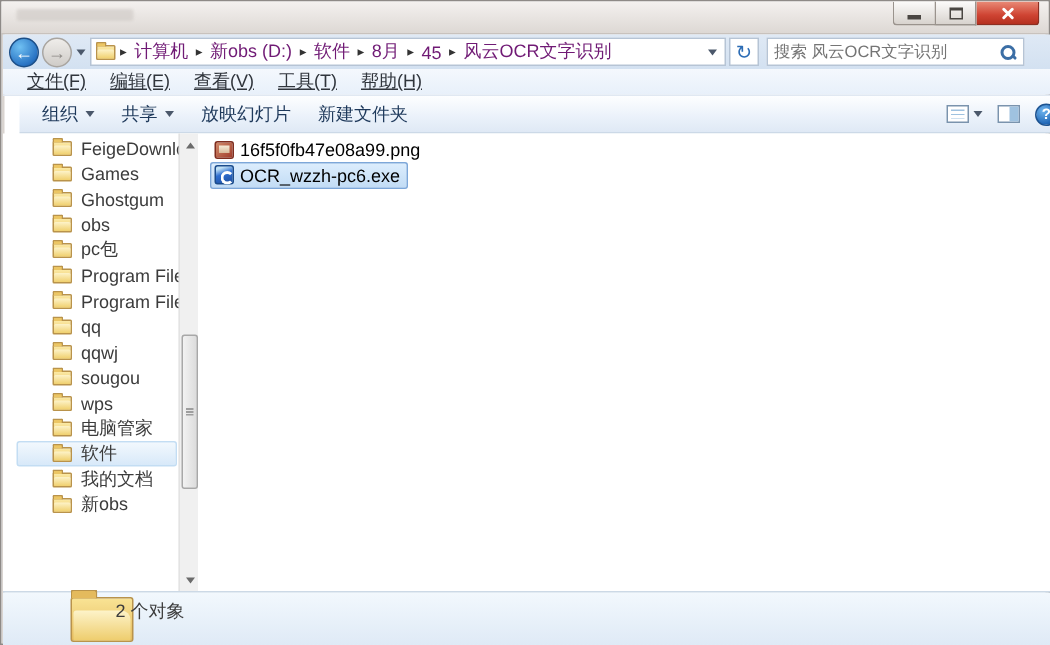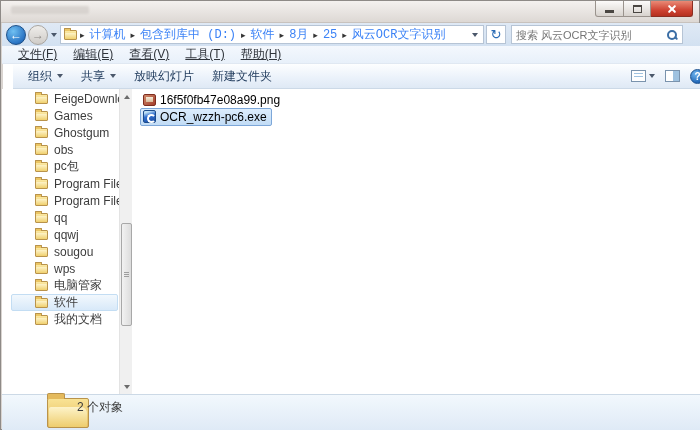--- a/index.html
+++ b/index.html
@@ -38,21 +38,21 @@
     display:flex; align-items:center; justify-content:center; font-size:12px; font-weight:bold; }
   .nav-back { background:radial-gradient(circle at 35% 30%,#6fc0f2,#2a74c4 70%,#174f90);
     border:1px solid #1c4f88; color:#fff; }
   .nav-fwd { background:linear-gradient(#efedea,#cfccc8); border:1px solid #a9a5a0; color:#8d8a86; margin-left:2px; }
   .nav-caret { margin:0 3px 0 3px; }
   .caret-down { display:inline-block; width:0; height:0;
     border-left:3px solid transparent; border-right:3px solid transparent; border-top:4px solid #4b586b; }
   .addr-box { height:19px; width:424px; background:#fff; border:1px solid #b6c4d5;
     display:flex; align-items:center; padding:0 3px; overflow:hidden; }
   .addr-box .spacer { flex:1; }
-  .crumb { padding:0 4px; white-space:nowrap; cursor:default; color:#3b82f6;font-family:Liberation Mono, monospace; }
+  .crumb { padding:0 4px; white-space:nowrap; cursor:default; color:#701a75; }
   .crumb-sep { color:#333; font-size:9px; padding:0 1px; }
   .refresh-btn { width:20px; height:19px; margin-left:2px; background:#fff; border:1px solid #b6c4d5;
     display:flex; align-items:center; justify-content:center; color:#2c6cb5; font-size:13px; }
   .search-box { height:19px; width:172px; margin-left:5px; background:#fff; border:1px solid #b6c4d5;
     display:flex; align-items:center; padding:0 4px; }
   .search-box input { flex:1; border:none; outline:none; color:#8a9199;
     font-size:11px; font-family:inherit; background:transparent; min-width:0; }
   .magnifier { position:relative; width:12px; height:12px; flex:0 0 auto; }
   .magnifier::before { content:""; position:absolute; left:1px; top:1px; width:6px; height:6px;
     border:2px solid #3b6ea5; border-radius:50%; }
@@ -161,27 +161,27 @@
   <div class="addr-row">
     <div class="nav-circle nav-back">←</div>
     <div class="nav-circle nav-fwd">→</div>
     <span class="nav-caret caret-down"></span>
     <div class="addr-box">
       <span class="folder-icon" style="margin-right:2px;"></span>
       <span style="display:flex;align-items:center;">
           <span class="crumb-sep">▸</span>
           <span class="crumb">计算机</span>
           <span class="crumb-sep">▸</span>
-          <span class="crumb">包含到库中 (D:)</span>
+          <span class="crumb">新obs (D:)</span>
           <span class="crumb-sep">▸</span>
           <span class="crumb">软件</span>
           <span class="crumb-sep">▸</span>
           <span class="crumb">8月</span>
           <span class="crumb-sep">▸</span>
-          <span class="crumb">25</span>
+          <span class="crumb">45</span>
           <span class="crumb-sep">▸</span>
           <span class="crumb">风云OCR文字识别</span>
         </span>
       <span class="spacer"></span>
       <span class="caret-down" style="margin-right:2px;"></span>
     </div>
     <div class="refresh-btn">↻</div>
     <div class="search-box">
       <input placeholder="搜索 风云OCR文字识别" style="">
       <span class="magnifier"></span>
@@ -289,20 +289,25 @@
           <div class="side-item sel">
             <span class="hl"></span>
             <span class="folder-icon"></span>
             <span>软件</span>
           </div>
           <div class="side-item">
             <span class="hl"></span>
             <span class="folder-icon"></span>
             <span>我的文档</span>
           </div>
+          <div class="side-item">
+            <span class="hl"></span>
+            <span class="folder-icon"></span>
+            <span>新obs</span>
+          </div>
         </div>
       <div class="scrollbar">
         <div class="sb-arrow up">
             <span class="tri-up"></span>
           </div>
         <div class="sb-thumb"></div>
         <div class="sb-arrow down">
             <span class="tri-down"></span>
           </div>
       </div>

